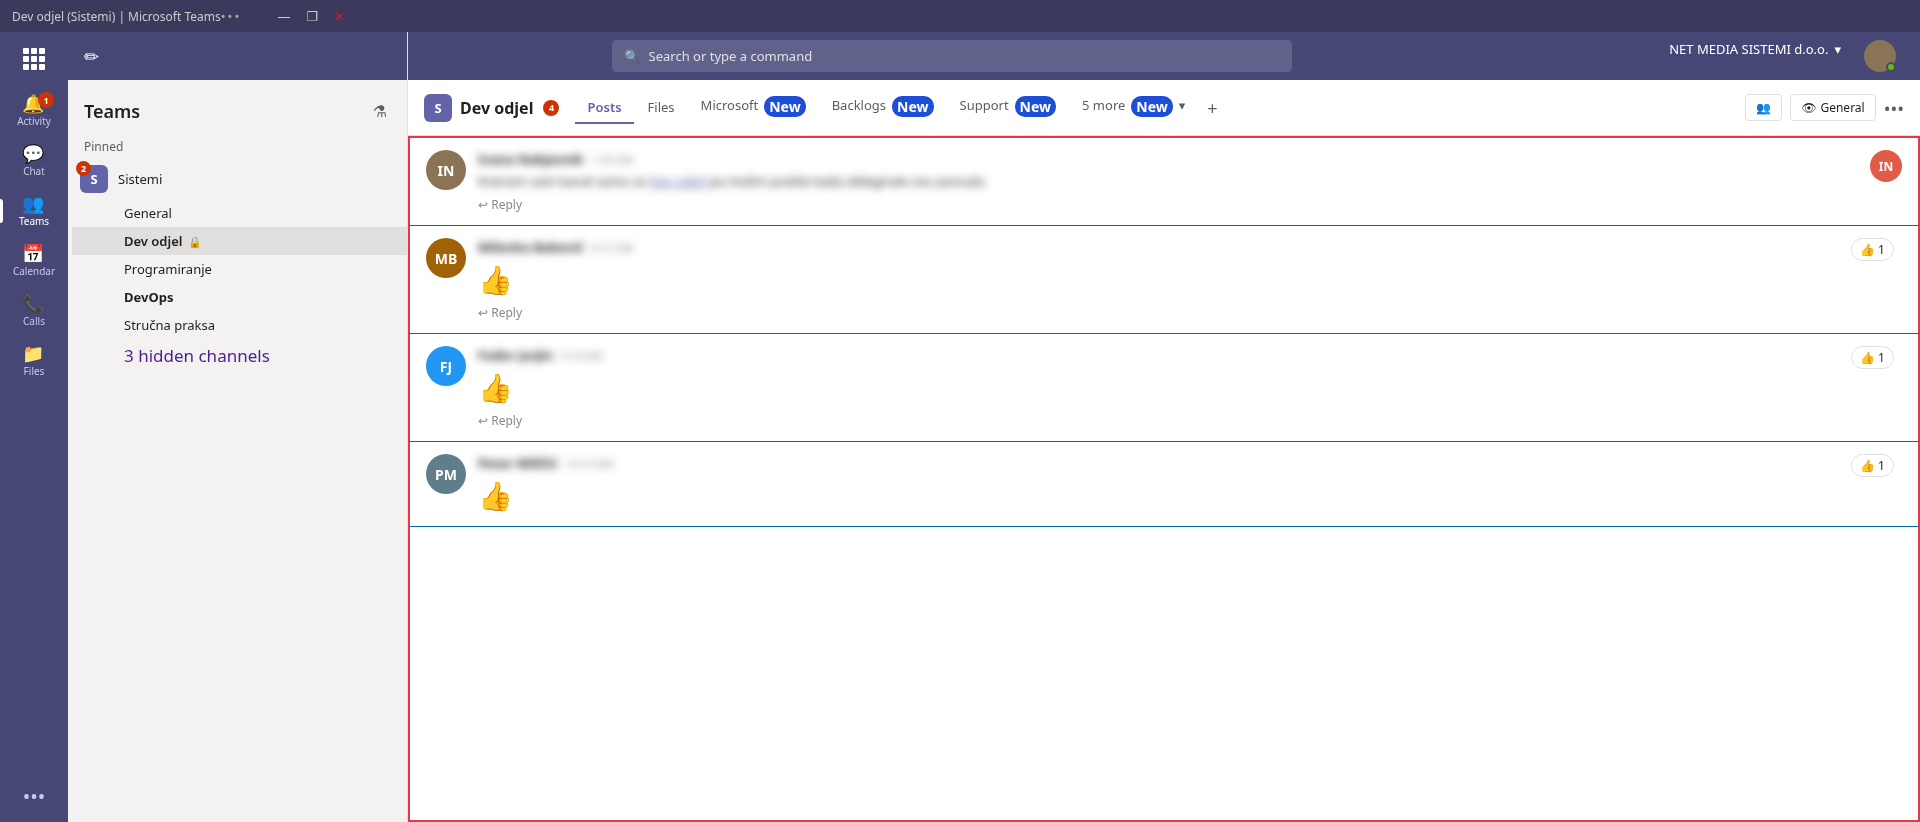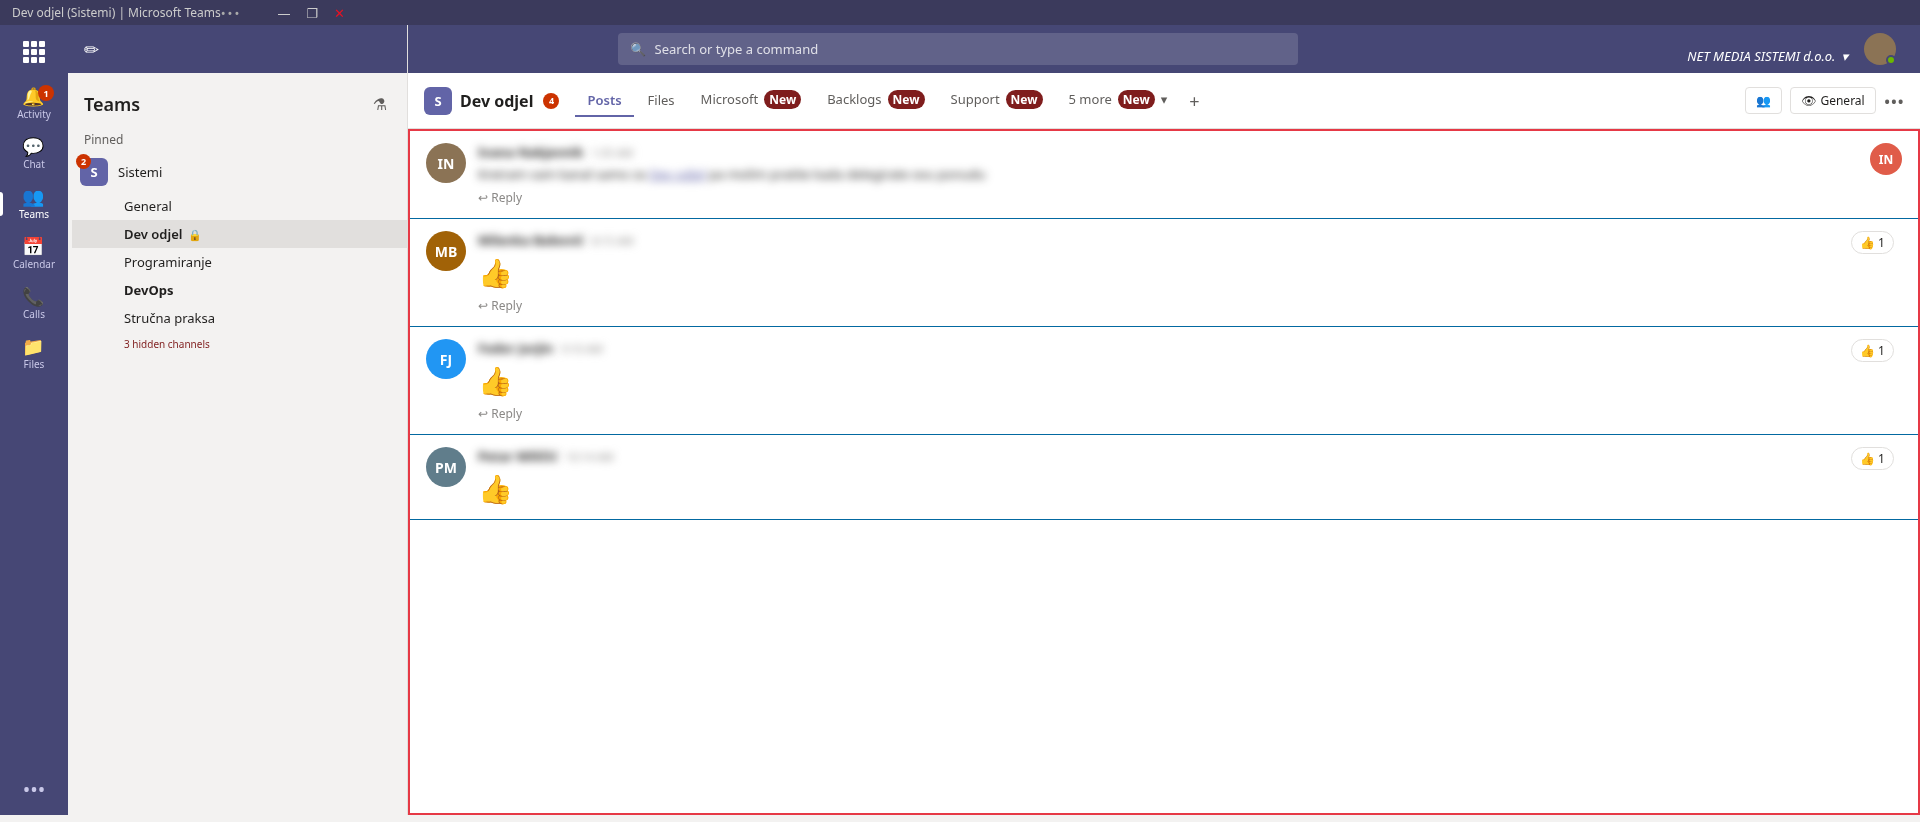--- a/index.html
+++ b/index.html
@@ -1,21 +1,21 @@
 <!DOCTYPE html>
 <html><head>
   <meta charset="utf-8">
   <style>
     * { box-sizing: border-box; margin: 0; padding: 0; font-family: 'Segoe UI', system-ui, sans-serif; }
 
     body { width: 1920px; height: 822px; overflow: hidden; background: #f3f2f1; }
 
     
     .titlebar {
-      height: 25px;
+      height: 32px;
       background: #3b3a5c;
       display: flex;
       align-items: center;
       padding: 0 12px;
       color: #ccc;
       font-size: 12px;
     }
     .titlebar-controls { display: flex; gap: 16px; font-size: 13px; }
 
     
@@ -150,40 +150,40 @@
       cursor: pointer;
       font-size: 13px;
       color: #201f1e;
     }
     .channel-item.active { background: #e1dfdd; font-weight: 600; }
     .channel-item.bold { font-weight: 700; }
     .channel-item .lock-icon { margin-left: 6px; font-size: 11px; color: #605e5c; }
 
     .hidden-channels {
       padding: 5px 12px 5px 52px;
-      font-size: 10px;
-      color: #7f1d1d;
+      font-size: 17px;
+      color: #4c1d95;
       cursor: pointer;
     }
 
     
     .main { flex: 1; display: flex; flex-direction: column; overflow: hidden; }
 
     
     .topbar {
       height: 48px;
       background: #464775;
       display: flex;
       align-items: center;
       padding: 0 16px;
       gap: 12px;
       flex-shrink: 0;
     }
     .topbar-compose { color: white; font-size: 18px; cursor: pointer; }
-    .topbar-right { margin-left: auto; display: flex; align-items: flex-end; gap: 16px; font-style: italic; }
+    .topbar-right { margin-left: auto; display: flex; align-items: flex-start; gap: 23px; }
     .topbar-user { display: flex; align-items: center; gap: 6px; color: white; font-size: 13px; cursor: pointer; }
     .user-avatar-top {
       width: 32px; height: 32px;
       border-radius: 50%;
       background: #8b7355;
       display: flex; align-items: center; justify-content: center;
       color: white; font-size: 13px; font-weight: 700;
       position: relative;
     }
     .user-status-dot {
@@ -237,23 +237,23 @@
     .channel-tab {
       padding: 6px 12px;
       font-size: 13px;
       color: #605e5c;
       cursor: pointer;
       border-bottom: 2px solid transparent;
       display: flex; align-items: flex-start; gap: 6px;
     }
     .channel-tab.active { color: #6264a7; border-bottom-color: #6264a7; font-weight: 600; }
     .tab-new-badge {
-      background: #7f1d1d;
-      color: white;
-      font-size: 12px;
+      background: #1d4ed8;
+      color: white;
+      font-size: 14px;
       font-weight: 700;
       border-radius: 10px;
       padding: 1px 5px;
     }
     .channel-actions { display: flex; align-items: center; gap: 8px; }
     .channel-action-btn {
       display: flex; align-items: center; gap: 4px;
       padding: 4px 10px;
       border: 1px solid #e1dfdd;
       border-radius: 4px;

